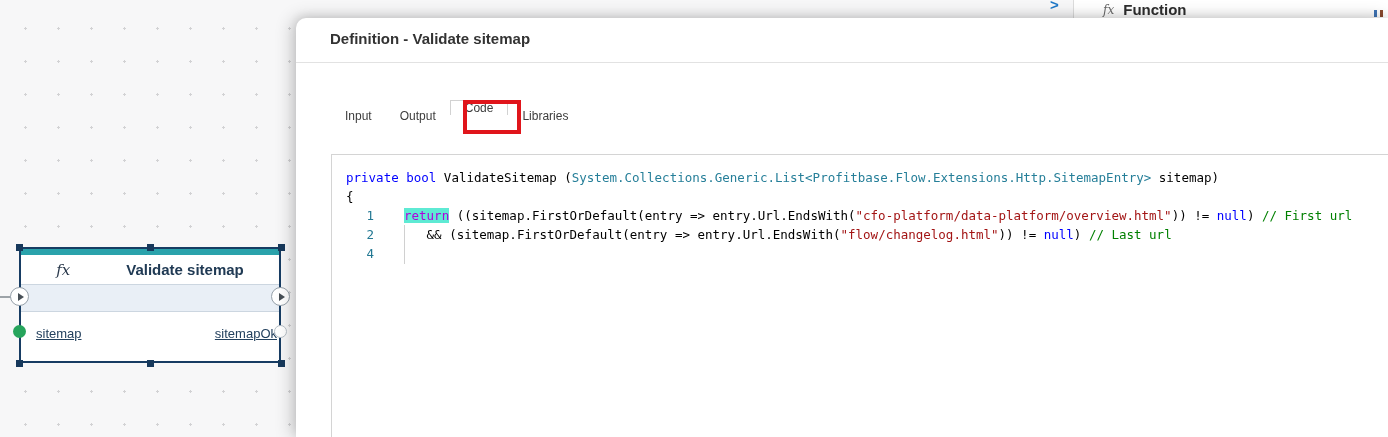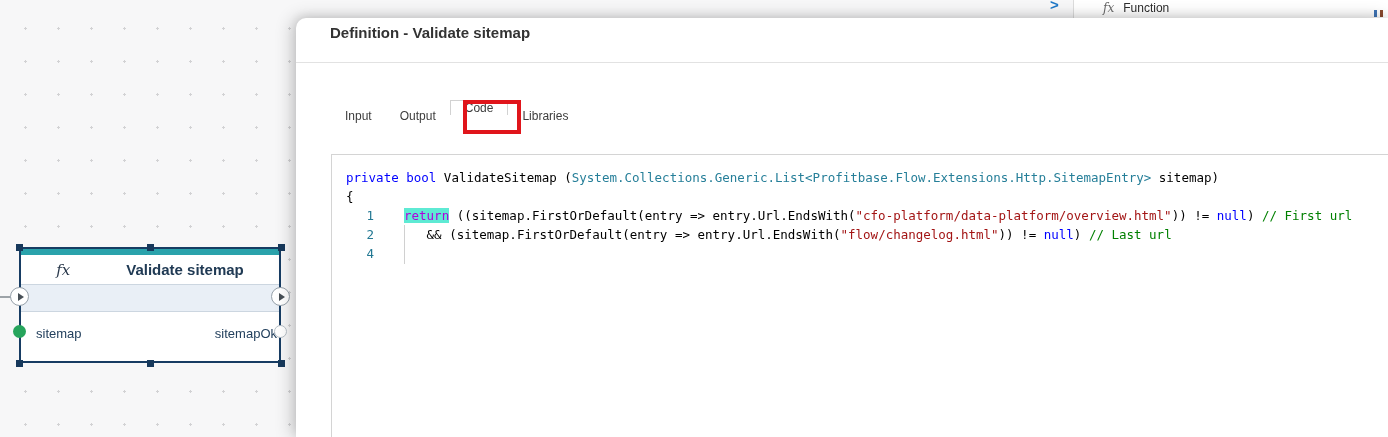--- a/index.html
+++ b/index.html
@@ -22,41 +22,41 @@
   .node-title{font-size:15px; font-weight:700; color:#203a54;margin-left:47px;}
   .node-conn{height:26px; background:#e9eff6; border-bottom:1px solid #ccd6e0;}
   .conn-circle{
     position:absolute; top:38px; width:19px; height:19px; border-radius:50%;
     background:#fff; border:1px solid #97a1aa; box-sizing:border-box;
     display:flex; align-items:center; justify-content:center; z-index:2;
   }
   .conn-left{left:-11px;} .conn-right{right:-11px;}
   .play{width:0; height:0; border-top:4px solid transparent; border-bottom:4px solid transparent; border-left:6px solid #474f56; margin-left:2px;}
   .node-ports{position:relative; height:50px;}
-  .port-label{position:absolute; top:14px; font-size:13px; color:#24415e;}
+  .port-label{position:absolute; top:14px; font-size:13px; color:#24415e;text-decoration:underline;}
   .port-label.in{left:15px;} .port-label.out{right:2px;}
   .port-dot{position:absolute; top:13px; width:13px; height:13px; border-radius:50%; box-sizing:border-box; z-index:2;}
   .dot-in{left:-8px; background:#26a45c;}
   .dot-out{right:-8px; background:#fff; border:1px solid #b6bfc7;}
   .handle{position:absolute; width:7px; height:7px; background:#17395c; z-index:2;}
   
   .panel-strip{position:absolute; left:1073px; top:0; right:0; height:18px; background:#fff; border-left:1px solid #dcdcdc; z-index:1;}
   .chevron{position:absolute; left:1050px; top:-4px; font-size:15px; font-weight:700; color:#1e78c8; z-index:1; cursor:pointer;}
   .func-item{position:absolute; left:1103px; top:1px; display:flex; align-items:center; gap:9px; z-index:1; cursor:pointer;}
   .func-fx{font-family:"DejaVu Serif", serif; font-style:italic; font-size:12px; color:#6a6a6a;}
-  .func-label{font-size:12px; color:#2e2e2e;}
+  .func-label{font-size:15px; color:#2e2e2e;font-weight:bold;}
   .mini-icon{position:absolute; left:1374px; top:10px; display:flex; gap:3px; z-index:1;}
   .mini-icon i{display:block; width:3px; height:7px;}
   .mini-icon .b1{background:#3f74b5;} .mini-icon .b2{background:#8a4a2f;}
   
   .modal{
     position:absolute; left:296px; top:18px; width:1092px; height:419px; background:#fff;
     border-top-left-radius:10px; box-shadow:-4px 0 18px rgba(0,0,0,.20), 0 -2px 10px rgba(0,0,0,.10); z-index:3;
   }
-  .modal-title{position:absolute; left:34px; top:6px; font-size:15px; font-weight:700; color:#333;}
+  .modal-title{position:absolute; left:34px; top:12px; font-size:15px; font-weight:700; color:#333;}
   .modal-divider{position:absolute; left:0; top:44px; right:0; height:1px; background:#e2e2e2;}
   .tab-bar{position:absolute; left:35px; top:82px; height:32px; display:flex; z-index:3;}
   .tab{height:32px; display:flex; align-items:center; padding:0 14px; font-size:12px; color:#3d3d3d; cursor:pointer; box-sizing:border-box;}
   .tab.active{background:#fff; border:1px solid #d2d2d2; border-bottom:none; height:15px; margin-bottom:-1px;}
   .anno-box{position:absolute; left:167px; top:82px; width:58px; height:34px; box-sizing:border-box;
     border:4px solid var(--annotation-color,#e0151b); z-index:4; pointer-events:none;}
   .code-area{position:absolute; left:35px; top:114px; right:0; bottom:0; border-top:1px solid #d4d4d4; border-left:1px solid #d4d4d4; background:#fff; overflow:hidden;margin-top:22px;}
   .code-content{padding:13px 0 0 14px; font-family:"DejaVu Sans Mono", monospace; font-size:12.5px; line-height:19px; color:#000;}
   .cline{white-space:pre; height:19px;}
   .lnum{display:inline-block; width:28px; text-align:right; margin-right:30px; color:#237893;}

